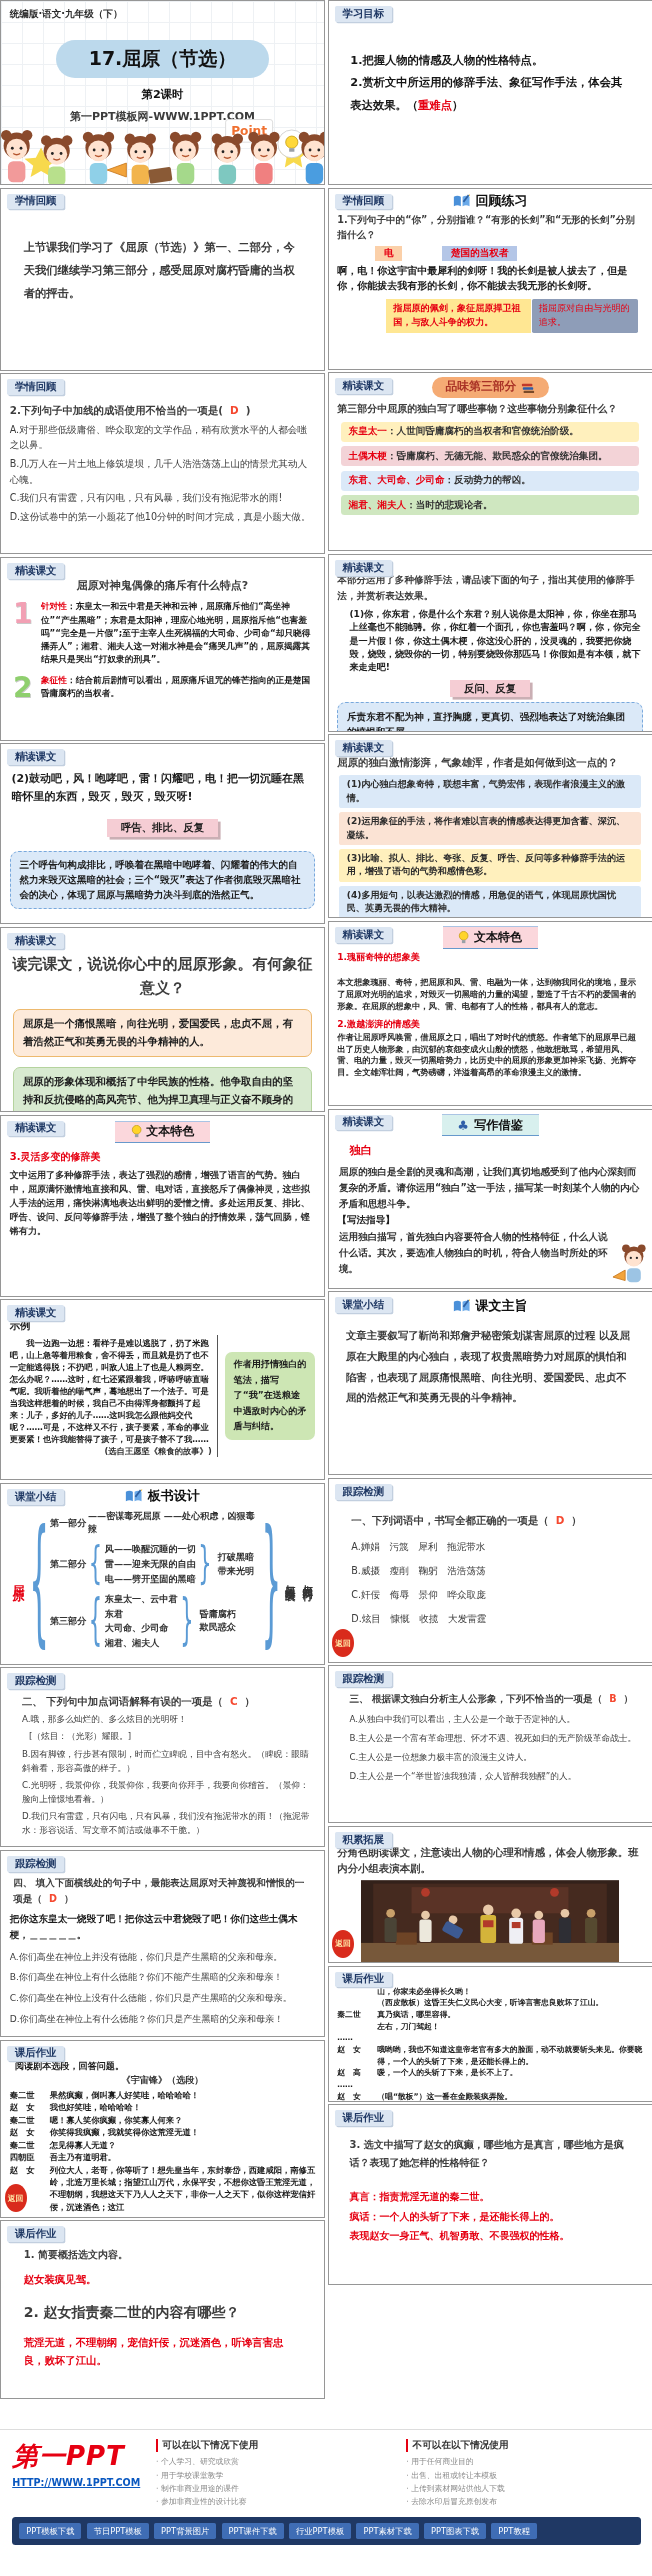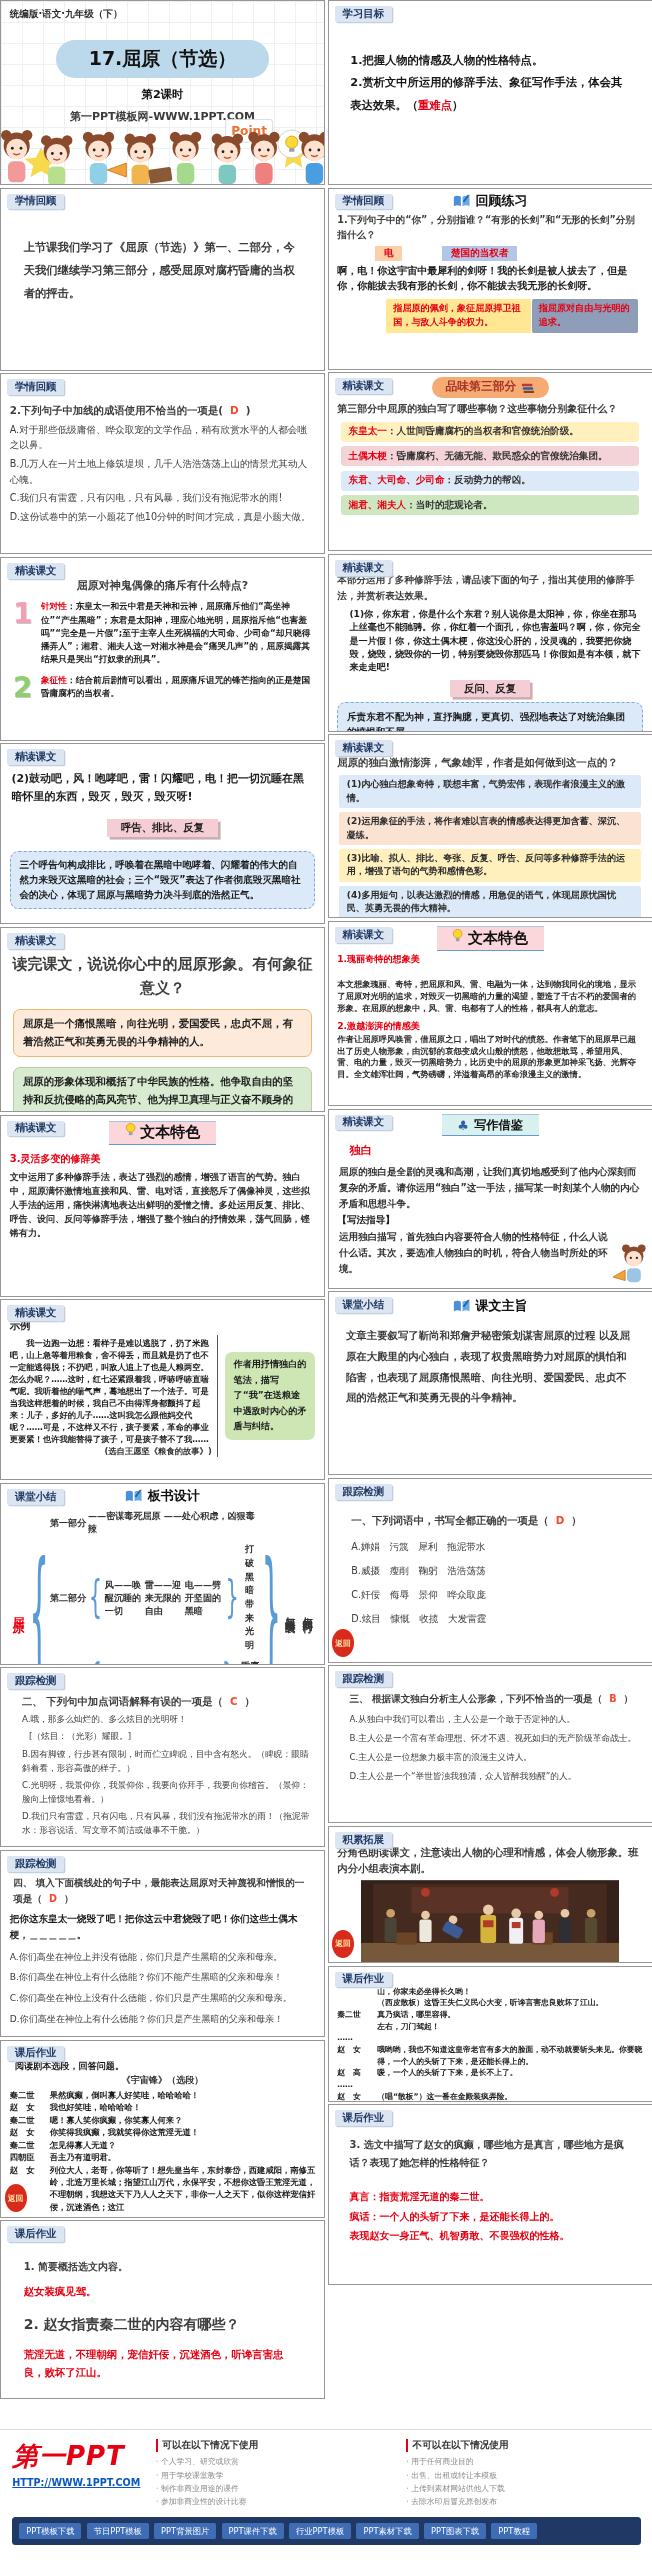--- a/index.html
+++ b/index.html
@@ -17,59 +17,59 @@
   
   .grid-bg{background-image:linear-gradient(#eef1f4 0.9px,transparent 0.9px),linear-gradient(90deg,#eef1f4 0.9px,transparent 0.9px);background-size:21px 21px;padding-top:7px}
   .edition{font-size:9.6px;font-weight:700;color:#2b2b2b}
   .title-wrap{text-align:center;margin-top:19px}
   .title-pill{display:inline-block;background:#bcd9ec;border-radius:19px;padding:6.1px 33px;font-size:19px;font-weight:800;color:#121212}
   .session{text-align:center;margin-top:8.7px;font-size:11.3px;font-weight:800;color:#111}
   .site{text-align:center;margin-top:7px;font-size:11px;font-weight:600;color:#3c3c3c}
   .kids{position:absolute;left:0;bottom:0}
   
   .hdr{display:flex;align-items:center;justify-content:center;gap:5.2px;font-size:13px;font-weight:800;color:#101010;margin:0 0 5.2px}
-  .hdr-pill{display:inline-flex;gap:4.4px;background:#fbd7dc;border-bottom:1.7px solid #6699cc;border-top:0.9px solid #aac4e4;padding:1.7px 15.7px;font-size:15px;font-weight:800;color:#101010}
+  .hdr-pill{display:inline-flex;align-items:center;gap:4.4px;background:#fbd7dc;border-bottom:1.7px solid #6699cc;border-top:0.9px solid #aac4e4;padding:1.7px 15.7px;font-size:12px;font-weight:800;color:#101010}
   .hdr-teal{display:inline-flex;align-items:center;gap:5.2px;background:#d8f0ee;border-bottom:1.7px solid #6699cc;border-top:0.9px solid #aac4e4;padding:1.7px 15.7px;font-size:12.2px;font-weight:800;color:#101010}
   .hdr-orange{display:inline-flex;align-items:center;gap:4.4px;background:#f5ab74;border-radius:13px;padding:2.6px 14px;font-size:11.8px;font-weight:800;color:#a93226}
   .club{color:#2e5ea8;font-size:13px;font-weight:800}
   
   .chip-pink{display:inline-block;background:#f5cdd4;box-shadow:2.6px 2.6px 0 rgba(150,95,105,.5);padding:1.7px 14px;font-weight:800;font-size:10.4px;color:#1d1d1d}
   .dash-blue{border:1.4px dashed #78a8dc;background:#dbe9f8;border-radius:8.7px;padding:5.2px 8.7px;font-weight:700;font-size:9.6px;color:#1d1d1d;line-height:1.6}
   .bx{border-radius:7px;padding:5.2px 8.7px;font-weight:700;font-size:9.6px;line-height:1.7;color:#1d1d1d}
   .bx-or{background:#fdeada;border:0.9px solid #edb96e}
   .bx-gr{background:#d8ead0;border:0.9px solid #b5d39e}
   .bg-ye{background:#fff0bd}.bg-pk{background:#f3d3d7}.bg-bl{background:#dbe9f8}.bg-gr{background:#cfe7c0}.bg-pe{background:#fbe3d4}
   .t-item{border-radius:3.5px;padding:2.6px 7.8px;margin:4.4px 3.5px 0;font-size:9.6px;font-weight:700;color:#333;line-height:1.55}
   .p-item{border-radius:2.6px;padding:2.6px 7.8px;margin:4.4px 1.7px 0;font-size:9.1px;font-weight:700;color:#2c2c2c;line-height:1.5}
   
   .chips-row{display:flex;gap:40px;margin:3.5px 0 2.6px 38px}
   .chip-el{background:#fbd0a9;color:#e60012;font-weight:800;padding:0.9px 8.7px;font-size:9.6px}
   .chip-quan{background:#b4c6e7;color:#e60012;font-weight:800;padding:0.9px 8.7px;font-size:9.6px}
   .notes-row{display:flex;justify-content:space-between;align-items:flex-start;margin:5.2px 5.2px 0 49px}
   .note-ye{background:#ffe793;color:#e60012;font-weight:800;font-size:9.1px;padding:3.5px 7px;width:131px;line-height:1.5}
-  .note-gray{background:#8e9db8;color:#e60012;font-weight:700;font-size:9.1px;padding:3.5px 7px;width:92px;line-height:1.5;border-radius:1.7px}
+  .note-gray{background:#8e9db8;color:#e60012;font-weight:400;font-size:9.1px;padding:3.5px 7px;width:92px;line-height:1.5;border-radius:1.7px}
   
   .srow{display:flex;gap:5.2px;margin-top:6.1px;align-items:flex-start}
   .badge{flex:0 0 26px;font-size:28px;font-weight:900;line-height:1;text-align:center}
   .b1{color:#f2a0b4;text-shadow:0.9px 0.9px 0 #c9c9c9}
   .b2{color:#8fcf6e;text-shadow:0.9px 0.9px 0 #c9c9c9}
   
   .dlg{display:flex;font-size:8.3px;line-height:1.5;color:#1d1d1d}
   .spk{flex:0 0 40px;font-weight:600;white-space:pre}
   .txt{flex:1;font-weight:700}
   
   .board{display:flex;align-items:center;justify-content:center;margin-top:1.7px}
   .brace{color:#5b9bd5;font-weight:400;display:inline-block;line-height:1}
   .br-big{font-size:31px;transform:scaleY(4.4);margin:0 0.9px}
   .br-mid{font-size:21px;transform:scaleY(2.1);margin:0 0.9px}
   .br-m2{font-size:21px;transform:scaleY(2.6);margin:0 0.9px}
   .b-root{writing-mode:vertical-rl;letter-spacing:5.2px;color:#e60012;font-weight:800;font-size:12.2px;margin-right:1.7px}
   .b-main{display:flex;flex-direction:column;gap:7px;font-size:9.1px;font-weight:700;color:#333}
   .b-row{display:flex;align-items:center;gap:1.7px}
-  .b-list{display:flex;flex-direction:row;gap:1.7px}
+  .b-list{display:flex;flex-direction:column;gap:1.7px}
   .b-res{margin-left:3.5px;line-height:1.5}
   .b-lab{white-space:nowrap}
   .vert{writing-mode:vertical-rl;letter-spacing:1.7px;font-weight:700;font-size:10.4px;color:#333}
   .b-concl{display:flex;gap:3.5px;margin-left:1.7px}
   
   .sample-flex{display:flex;gap:7px;margin-top:1.7px}
   .sample-left{width:202px;border-right:1.3px solid #555;padding-right:5.2px}
   .sample-left p{margin:1.7px 0;font-size:8.3px;font-weight:700;line-height:1.45;color:#1d1d1d}
   .src{text-align:right;font-size:8.3px;font-weight:600;color:#333;margin-top:1.7px}
   .sample-note{flex:1;align-self:center}
@@ -370,21 +370,21 @@
         </div>
       <div class="dlg">
           <span class="spk">赵　女</span>
           <span class="txt">列位大人，老哥，你等听了！想先皇当年，东封泰岱，西建咸阳，南修五岭，北造万里长城；指望江山万代，永保平安，不想你这昏王荒淫无道，不理朝纲，我想这天下乃人人之天下，非你一人之天下，似你这样宠信奸佞，沉迷酒色；这江</span>
         </div>
       <div class="back">返回</div>
     </section>
 
     <section class="slide" style="height:179px">
       <div class="tag">课后作业</div>
-      <div class="qt" style="margin:15px 0 0 14px;font-size:10px">1. 简要概括选文内容。</div>
+      <div class="qt" style="margin:3px 0 0 14px;font-size:10px">1. 简要概括选文内容。</div>
       <div class="red" style="font-weight:800;font-size:10.4px;margin:10.4px 0 0 14px">赵女装疯见驾。</div>
       <div class="qt" style="margin:14px 0 0 14px;font-size:14px">2. 赵女指责秦二世的内容有哪些？</div>
       <div class="red" style="font-weight:800;font-size:10.4px;margin:10.4px 14px 0;line-height:1.7">荒淫无道，不理朝纲，宠信奸佞，沉迷酒色，听谗言害忠良，败坏了江山。</div>
     </section>
   </div>
 
   <div class="col">
 
     <section class="slide" style="height:185px">
       <div class="tag">学习目标</div>

